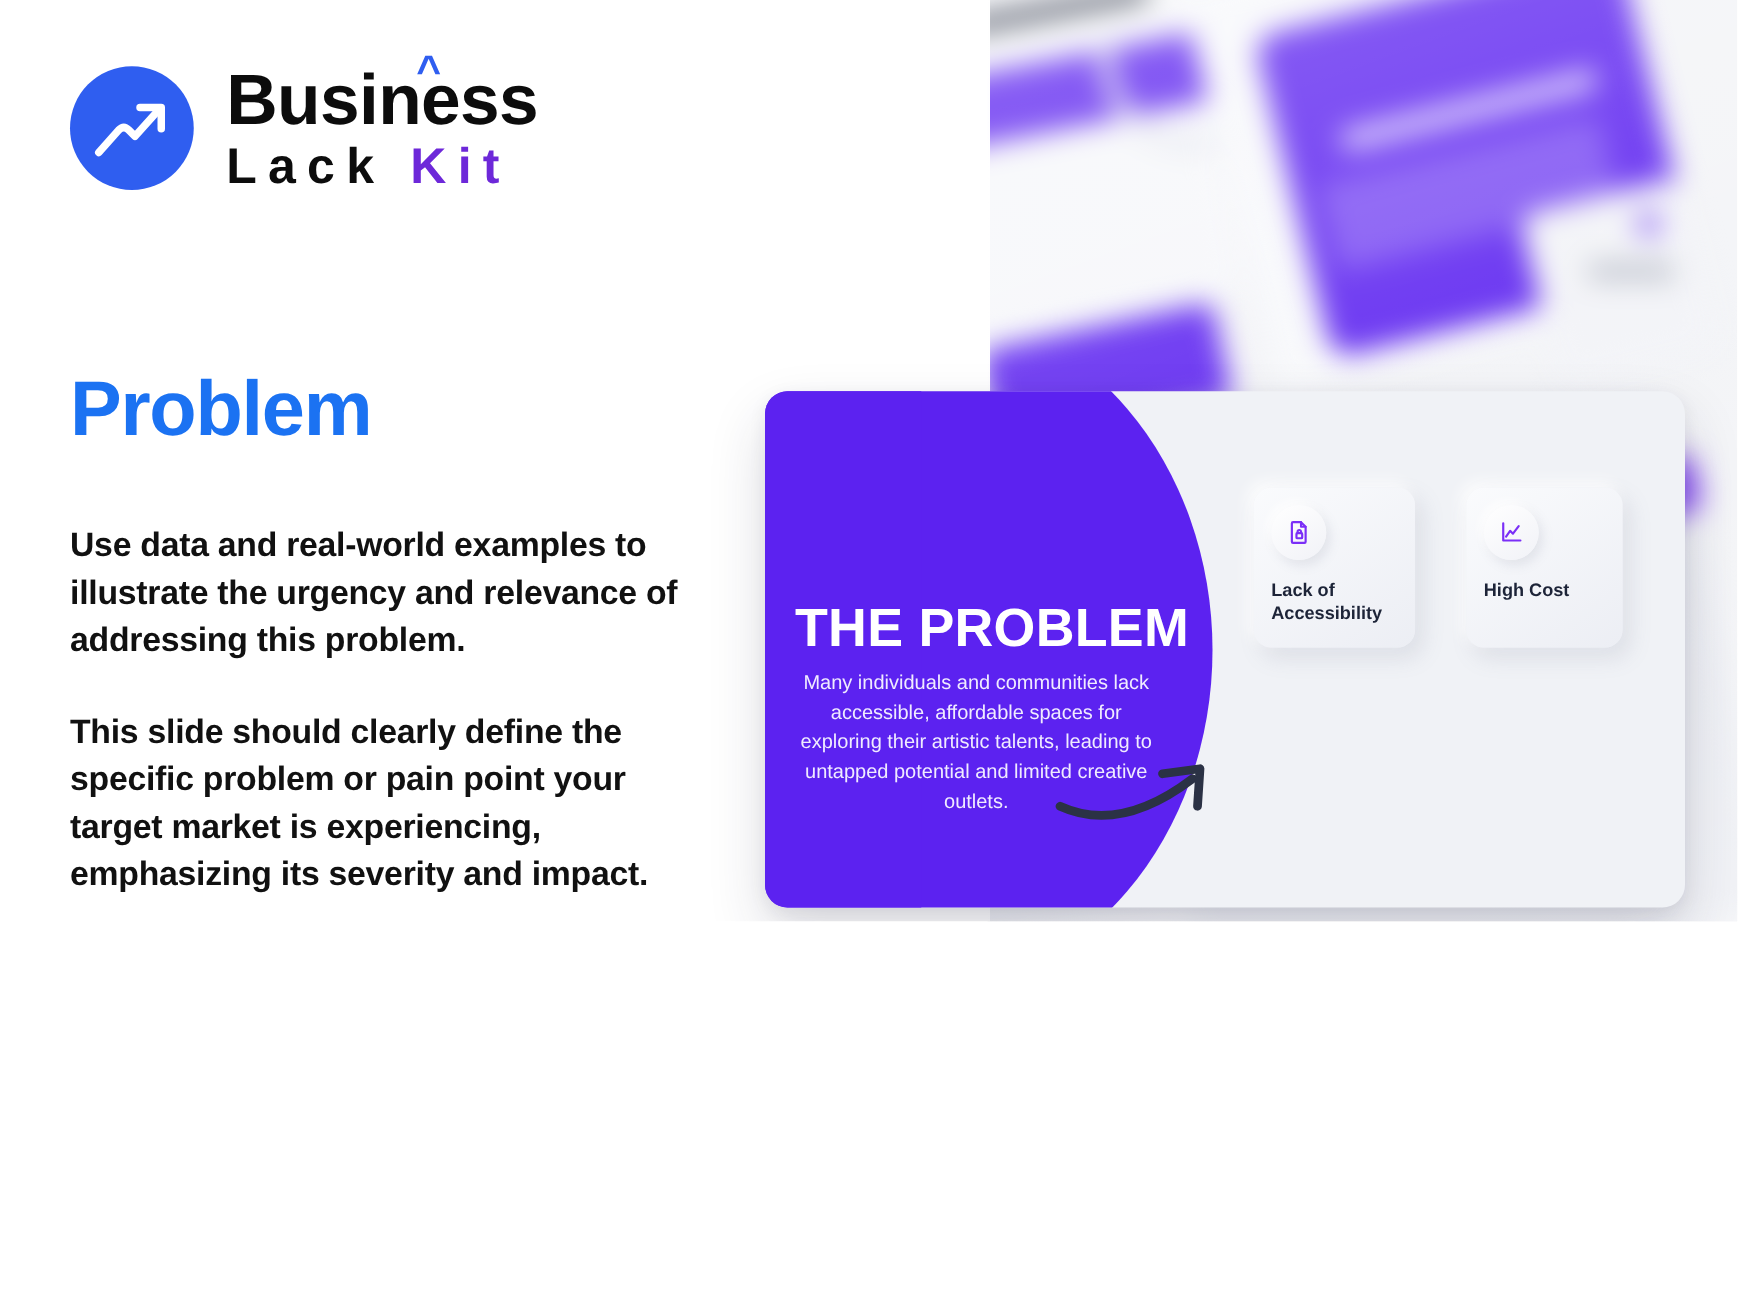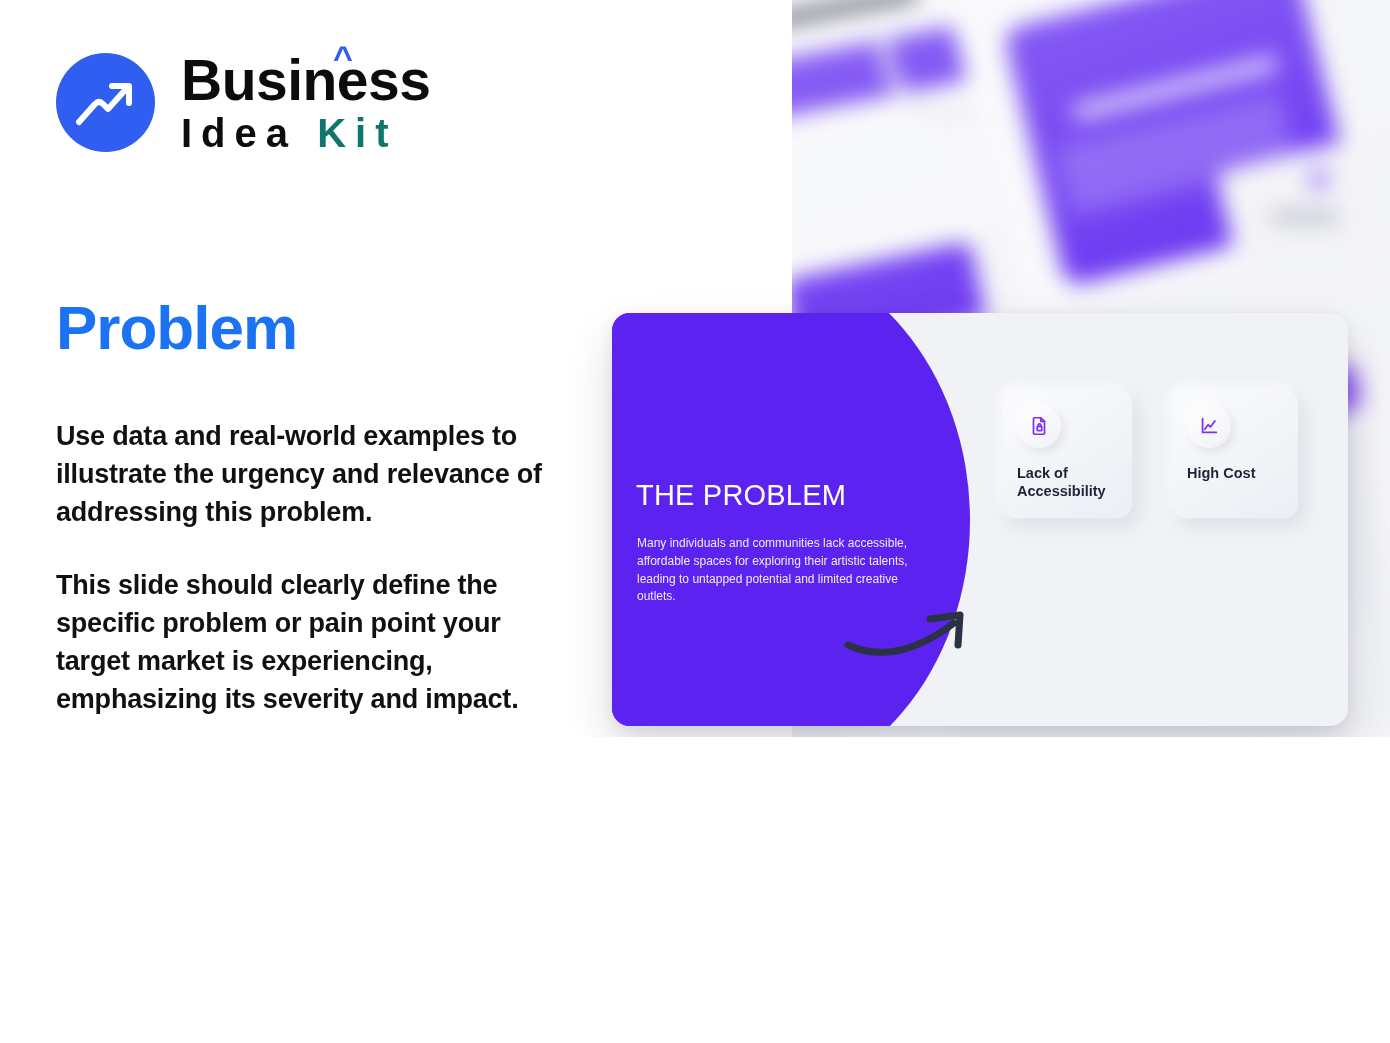--- a/index.html
+++ b/index.html
@@ -115,21 +115,21 @@
     letter-spacing: -0.5px; position: relative;
   }
   .logo-caret {
     position: absolute; left: 152px; top: -12px;
     font-size: 34px; font-weight: 700; color: #2f5ef0;
   }
   .logo-line2 {
     font-size: 40px; font-weight: 700; color: #0c0c0c;
     letter-spacing: 9px; margin-top: 4px;
   }
-  .logo-kit { color: #0f766e; }
+  .logo-kit { color: #6d28d9; }
 
   
   .page-title {
     position: absolute; left: 56px; top: 295px; z-index: 6;
     font-size: 62px; font-weight: 700; color: #1b72f2;
     letter-spacing: -1px; line-height: 1.05;
   }
   .body-copy {
     position: absolute; left: 56px; top: 418px; width: 510px; z-index: 6;
   }
@@ -158,27 +158,28 @@
     border-radius: 0 50% 50% 0 / 0 50% 50% 0;
   }
   .slide-blob::before {
     content: "";
     position: absolute; left: 0; top: 0;
     width: 233px; height: 546px;
     background: #5c22f0;
   }
   .slide-heading {
     position: absolute; left: 24px; top: 166px;
-    font-size: 29px; font-weight: 400; color: #ffffff;
+    font-size: 43px; font-weight: 700; color: #ffffff;
     letter-spacing: 0.2px; z-index: 2;
   }
   .slide-body {
     position: absolute; left: 25px; top: 222px; width: 288px; z-index: 2;
-    font-size: 12px; font-weight: 400; color: #f0ebff;
+    font-size: 16px; font-weight: 400; color: #f0ebff;
     line-height: 1.48;
+    text-align: center;
   }
   .slide-arrow {
     position: absolute; left: 232px; top: 280px; z-index: 3;
     width: 166px; height: 68px;
   }
 
   
   .tile {
     position: absolute; z-index: 2;
     background: linear-gradient(145deg, #fafbfd 0%, #eceef4 100%);
@@ -252,21 +253,21 @@
         <path d="M4 50 L20 32 Q24 28 28 32 L33 37 L51 17" fill="none" stroke="#ffffff" stroke-width="6" stroke-linecap="round" stroke-linejoin="round"></path>
         <path d="M37 14 L54 14 L54 31" fill="none" stroke="#ffffff" stroke-width="6" stroke-linecap="round" stroke-linejoin="round"></path>
       </svg>
     </div>
     <div class="logo-text">
       <div class="logo-line1">
         <span>Business</span>
         <span class="logo-caret">^</span>
       </div>
       <div class="logo-line2">
-        <span>Idea</span>
+        <span>Lack</span>
         <span class="logo-kit">Kit</span>
       </div>
     </div>
   </div>
 
   <h1 class="page-title">Problem</h1>
 
   <div class="body-copy">
     <p>Use data and real-world examples to illustrate the urgency and relevance of addressing this problem.</p>
     <p>This slide should clearly define the specific problem or pain point your target market is experiencing, emphasizing its severity and impact.</p>

